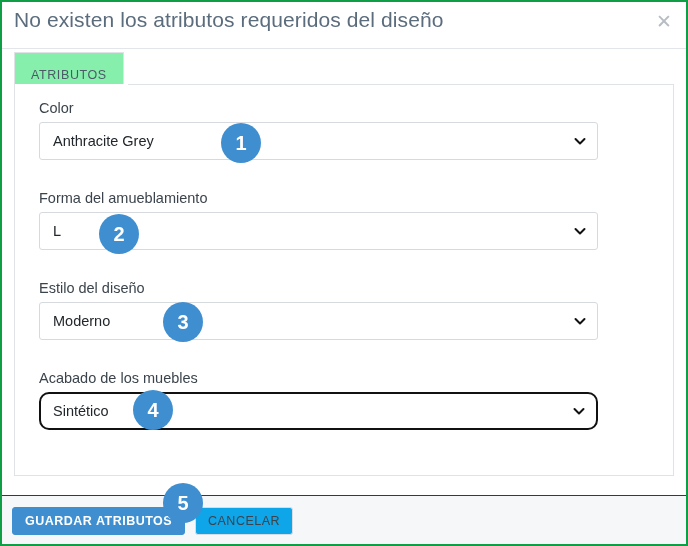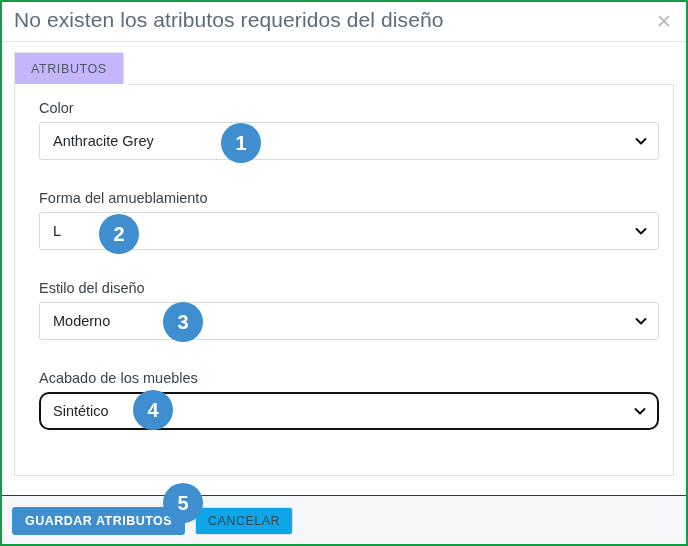--- a/index.html
+++ b/index.html
@@ -20,21 +20,21 @@
     border: 2px solid #0f9d45;
     background: #ffffff;
     overflow: hidden;
   }
 
   
   #titlebar {
     position: absolute;
     left: 0; top: 0;
     width: 684px;
-    height: 40px;
+    height: 47px;
     box-sizing: border-box;
     border-bottom: 1px solid #e2e6ea;
     background: #ffffff;
   }
   #title-text {
     position: absolute;
     left: 12px;
     top: 6px;
     font-size: 21px;
     font-weight: 300;
@@ -63,24 +63,24 @@
     top: 50px;
     width: 660px;
     height: 33px;
   }
   #tab-atributos {
     position: absolute;
     left: 0;
     top: 0;
     height: 33px;
     box-sizing: border-box;
-    padding: 0 16px;
+    padding: 6px 16px;
     border: 1px solid #dfe3e6;
     border-bottom: none;
-    background: #c4b5fd;
+    background: #86efac;
     font-size: 12.5px;
     letter-spacing: 0.6px;
     color: #4d5a66;
     line-height: 33px;
     cursor: pointer;
     z-index: 3;
   }
 
   
   #panel {
@@ -112,21 +112,21 @@
   }
   .field-label {
     font-size: 14.5px;
     color: #3b444c;
     margin-bottom: 5px;
     line-height: 18px;
   }
   .select-box {
     position: relative;
     box-sizing: border-box;
-    width: 620px;
+    width: 559px;
     height: 38px;
     border: 1px solid #d6dade;
     border-radius: 3px;
     background: #ffffff;
     cursor: pointer;
   }
   .select-box.focused {
     border: 2px solid #111111;
     border-radius: 10px;
   }

